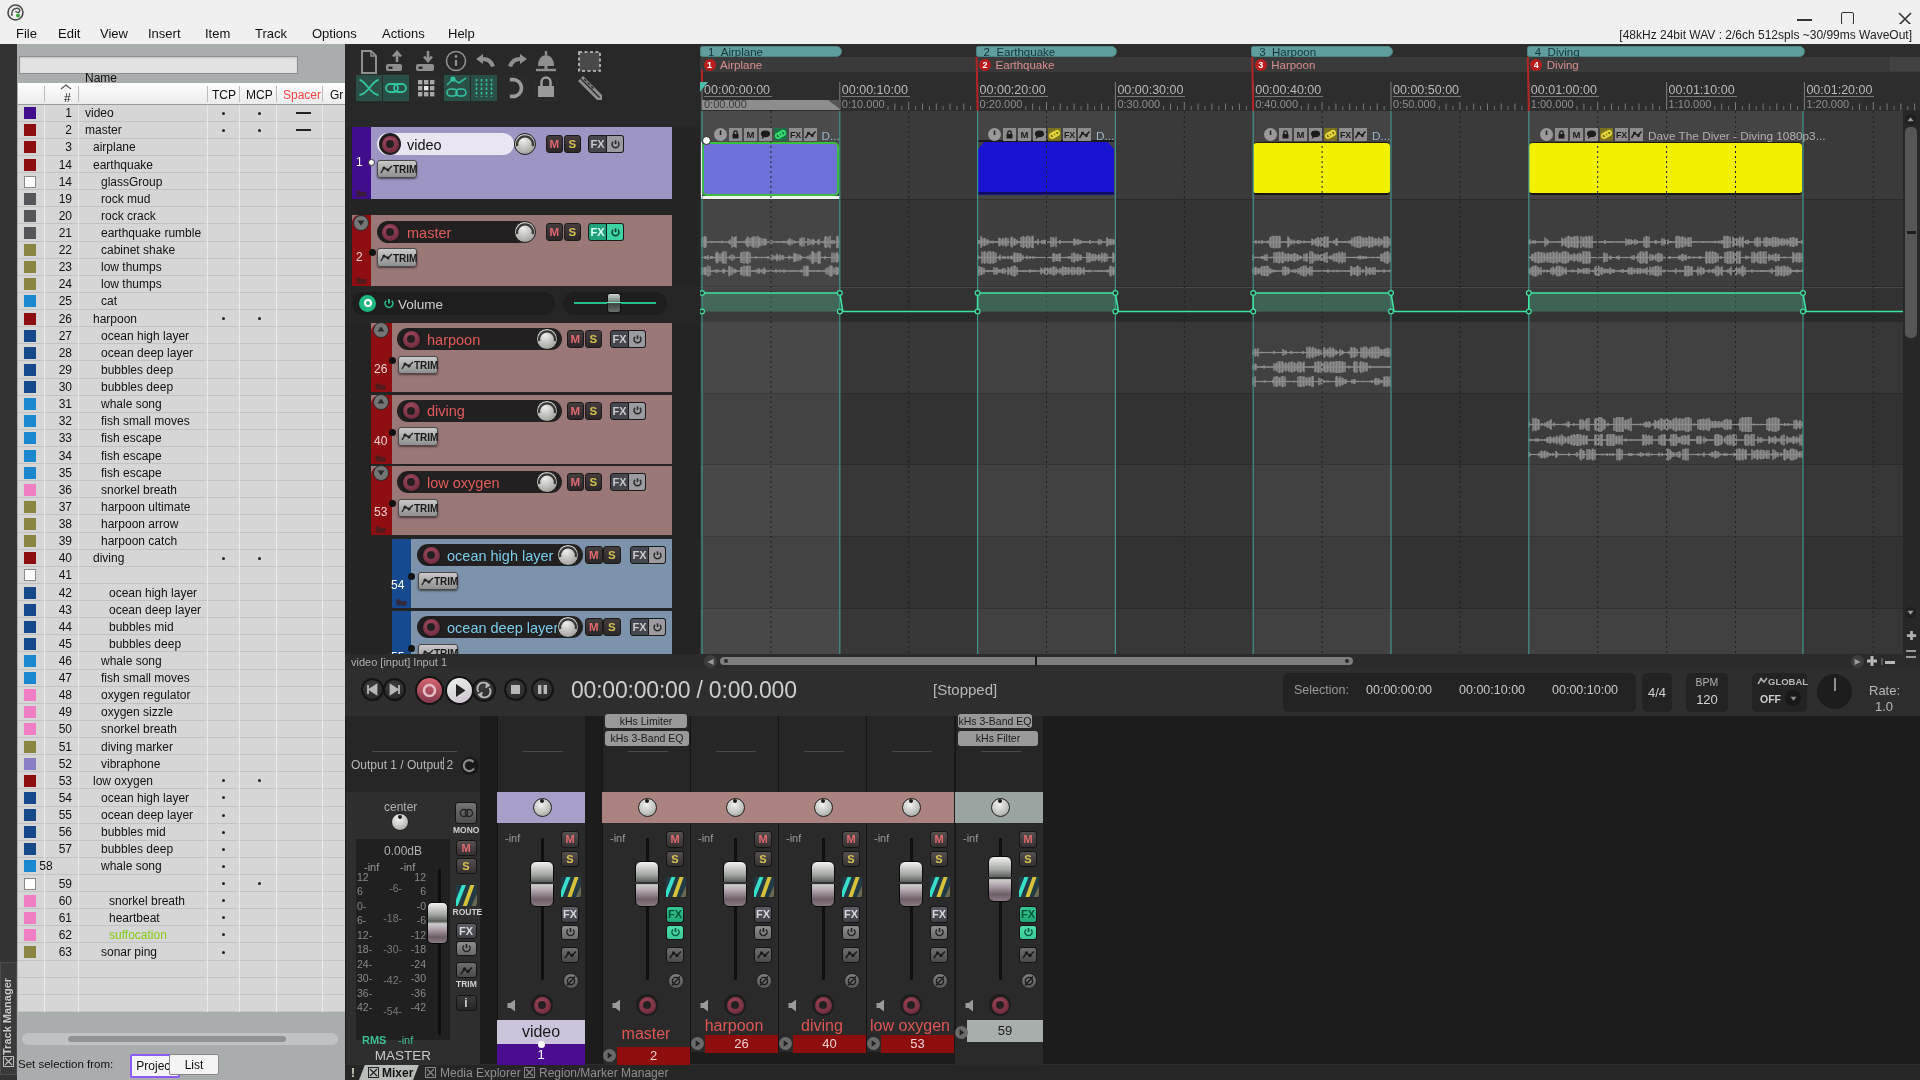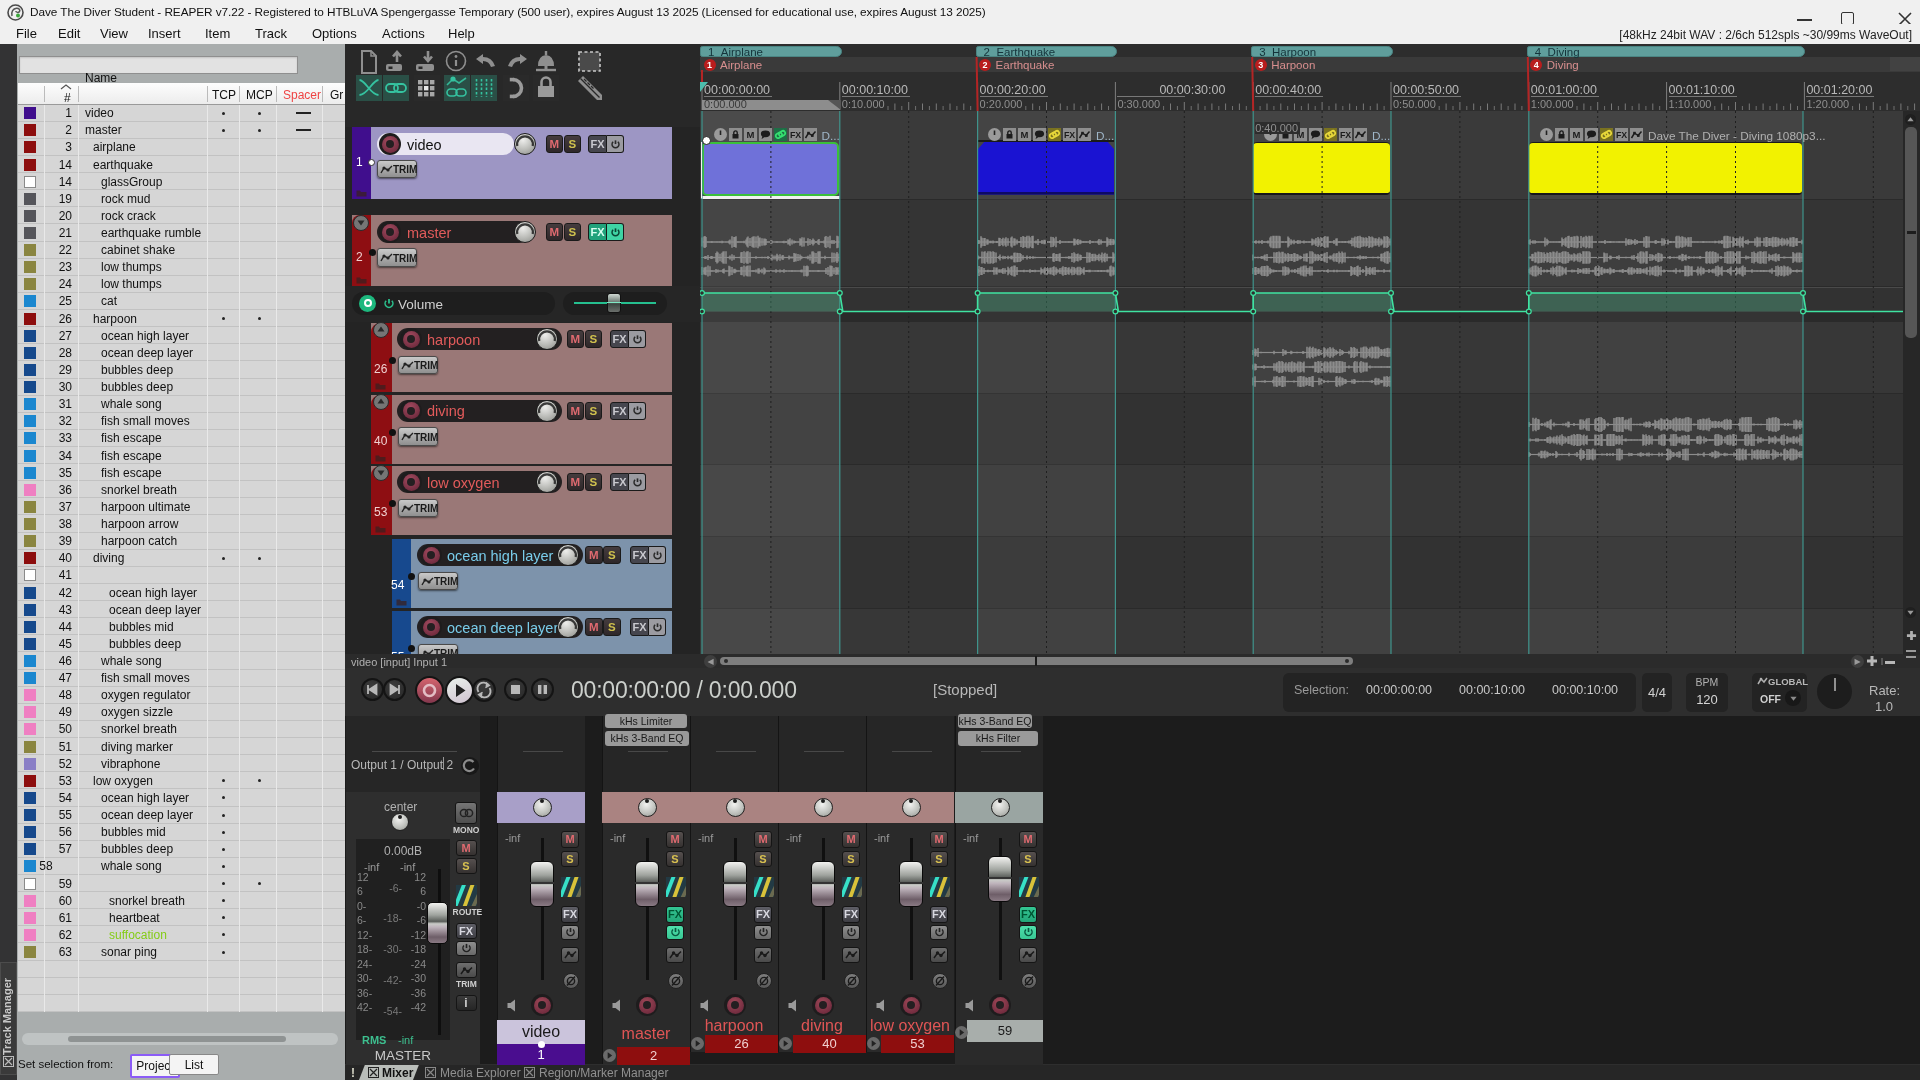--- a/index.html
+++ b/index.html
@@ -7,21 +7,20 @@
 .ctr{display:flex;align-items:center;justify-content:center;}
 </style></head><body>
 <div id="root">
 
 <div class="abs" style="left:0px;top:0px;width:1920px;height:24px;background:#f0f0f0;"></div>
 <svg class="abs" style="left:7px;top:4px" width="17" height="17" viewBox="0 0 17 17">
 <circle cx="8.5" cy="8.5" r="7.5" fill="#efefef" stroke="#4a4a4a" stroke-width="1.6"></circle>
 <path d="M5 12 C4 8 6 4.5 9.5 4.2 C12 4 13.5 6 12.5 7.5 C11.5 9 9 8.5 8.8 7" fill="none" stroke="#555" stroke-width="1.5"></path>
 <circle cx="11" cy="11.5" r="2" fill="#3aa83a"></circle>
 </svg>
-<div class="abs" style="left:30px;top:4.5px;font-size:11.8px;color:#111;font-weight:400;white-space:nowrap;letter-spacing:-0.07px;">Dave The Diver Student - REAPER v7.22 - Registered to HTBLuVA Spengergasse Temporary (500 user), expires August 13 2025 (Licensed for educational use, expires August 13 2025)</div>
 <div class="abs" style="left:1797px;top:19px;width:15px;height:2px;background:#333;"></div>
 <div class="abs" style="left:1841px;top:12px;width:13px;height:13px;border:1.4px solid #333;border-radius:2px;"></div>
 <svg class="abs" style="left:1897px;top:11px" width="16" height="16" viewBox="0 0 16 16">
 <path d="M2 2 L14 14 M14 2 L2 14" stroke="#333" stroke-width="1.6"></path>
     </svg>
 <div class="abs" style="left:0px;top:24px;width:1920px;height:20px;background:#f0f0f0;"></div>
 <div class="abs" style="left:16px;top:26px;font-size:13px;color:#111;font-weight:400;white-space:nowrap;">File</div>
 <div class="abs" style="left:58px;top:26px;font-size:13px;color:#111;font-weight:400;white-space:nowrap;">Edit</div>
 <div class="abs" style="left:100px;top:26px;font-size:13px;color:#111;font-weight:400;white-space:nowrap;">View</div>
 <div class="abs" style="left:148px;top:26px;font-size:13px;color:#111;font-weight:400;white-space:nowrap;">Insert</div>
@@ -1423,26 +1422,26 @@
     </svg>
 <div class="abs" style="left:704.0px;top:83px;font-size:12.5px;color:#b9b9b9;font-weight:400;white-space:nowrap;">00:00:00:00</div>
 <div class="abs" style="left:704.0px;top:96px;width:68px;height:1px;background:#787878;"></div>
 <div class="abs" style="left:704.0px;top:97.5px;font-size:11px;color:#3a3a3a;font-weight:400;white-space:nowrap;">0:00.000</div>
 <div class="abs" style="left:841.8px;top:83px;font-size:12.5px;color:#b9b9b9;font-weight:400;white-space:nowrap;">00:00:10:00</div>
 <div class="abs" style="left:841.8px;top:96px;width:68px;height:1px;background:#787878;"></div>
 <div class="abs" style="left:841.8px;top:97.5px;font-size:11px;color:#8f8f8f;font-weight:400;white-space:nowrap;background:#2d2d2d;padding-right:2px;">0:10.000</div>
 <div class="abs" style="left:979.5999999999999px;top:83px;font-size:12.5px;color:#b9b9b9;font-weight:400;white-space:nowrap;">00:00:20:00</div>
 <div class="abs" style="left:979.5999999999999px;top:96px;width:68px;height:1px;background:#787878;"></div>
 <div class="abs" style="left:979.5999999999999px;top:97.5px;font-size:11px;color:#8f8f8f;font-weight:400;white-space:nowrap;background:#2d2d2d;padding-right:2px;">0:20.000</div>
-<div class="abs" style="left:1117.4px;top:83px;font-size:12.5px;color:#b9b9b9;font-weight:400;white-space:nowrap;margin-left:42px;">00:00:30:00</div>
+<div class="abs" style="left:1117.4px;top:83px;font-size:12.5px;color:#b9b9b9;font-weight:400;white-space:nowrap;">00:00:30:00</div>
 <div class="abs" style="left:1117.4px;top:96px;width:68px;height:1px;background:#787878;"></div>
 <div class="abs" style="left:1117.4px;top:97.5px;font-size:11px;color:#8f8f8f;font-weight:400;white-space:nowrap;background:#2d2d2d;padding-right:2px;">0:30.000</div>
 <div class="abs" style="left:1255.1999999999998px;top:83px;font-size:12.5px;color:#b9b9b9;font-weight:400;white-space:nowrap;">00:00:40:00</div>
 <div class="abs" style="left:1255.1999999999998px;top:96px;width:68px;height:1px;background:#787878;"></div>
-<div class="abs" style="left:1255.1999999999998px;top:97.5px;font-size:11px;color:#8f8f8f;font-weight:400;white-space:nowrap;background:#2d2d2d;padding-right:2px;margin-top:24px;">0:40.000</div>
+<div class="abs" style="left:1255.1999999999998px;top:97.5px;font-size:11px;color:#8f8f8f;font-weight:400;white-space:nowrap;background:#2d2d2d;padding-right:2px;">0:40.000</div>
 <div class="abs" style="left:1393.0px;top:83px;font-size:12.5px;color:#b9b9b9;font-weight:400;white-space:nowrap;">00:00:50:00</div>
 <div class="abs" style="left:1393.0px;top:96px;width:68px;height:1px;background:#787878;"></div>
 <div class="abs" style="left:1393.0px;top:97.5px;font-size:11px;color:#8f8f8f;font-weight:400;white-space:nowrap;background:#2d2d2d;padding-right:2px;">0:50.000</div>
 <div class="abs" style="left:1530.8px;top:83px;font-size:12.5px;color:#b9b9b9;font-weight:400;white-space:nowrap;">00:01:00:00</div>
 <div class="abs" style="left:1530.8px;top:96px;width:68px;height:1px;background:#787878;"></div>
 <div class="abs" style="left:1530.8px;top:97.5px;font-size:11px;color:#8f8f8f;font-weight:400;white-space:nowrap;background:#2d2d2d;padding-right:2px;">1:00.000</div>
 <div class="abs" style="left:1668.6px;top:83px;font-size:12.5px;color:#b9b9b9;font-weight:400;white-space:nowrap;">00:01:10:00</div>
 <div class="abs" style="left:1668.6px;top:96px;width:68px;height:1px;background:#787878;"></div>
 <div class="abs" style="left:1668.6px;top:97.5px;font-size:11px;color:#8f8f8f;font-weight:400;white-space:nowrap;background:#2d2d2d;padding-right:2px;">1:10.000</div>
 <div class="abs" style="left:1806.3999999999999px;top:83px;font-size:12.5px;color:#b9b9b9;font-weight:400;white-space:nowrap;">00:01:20:00</div>

